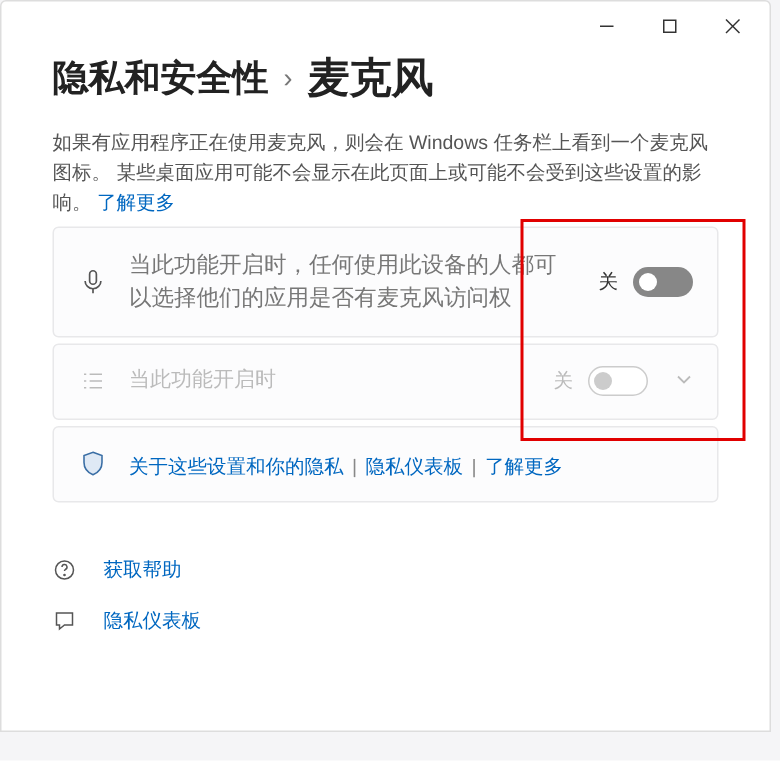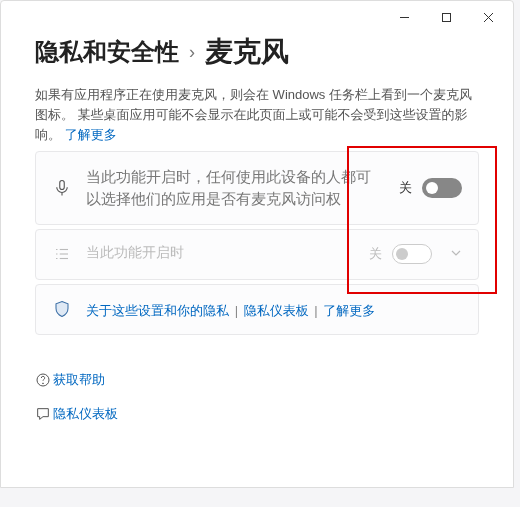--- a/index.html
+++ b/index.html
@@ -146,21 +146,21 @@
     }
     .res-card-links {
       font-size: 13px;
       margin-top: 3px;
     }
     .res-card-links .link { margin: 0; text-align: center; }
     .res-card-links .divider { color: #888; margin: 0 2px; }
     .footlink {
       display: flex;
       align-items: center;
-      gap: 0;
+      gap: 16px;
       font-size: 13px;
       color: #0067c0;
       margin-top: 16px;
       cursor: pointer;
     }
     .footlink .ficon { width: 18px; display: flex; align-items: center; color: #555; }
     .footlink .ficon svg { width: 16px; height: 16px; }
     .spacer { height: 16px; }
   </style>
 </head>

